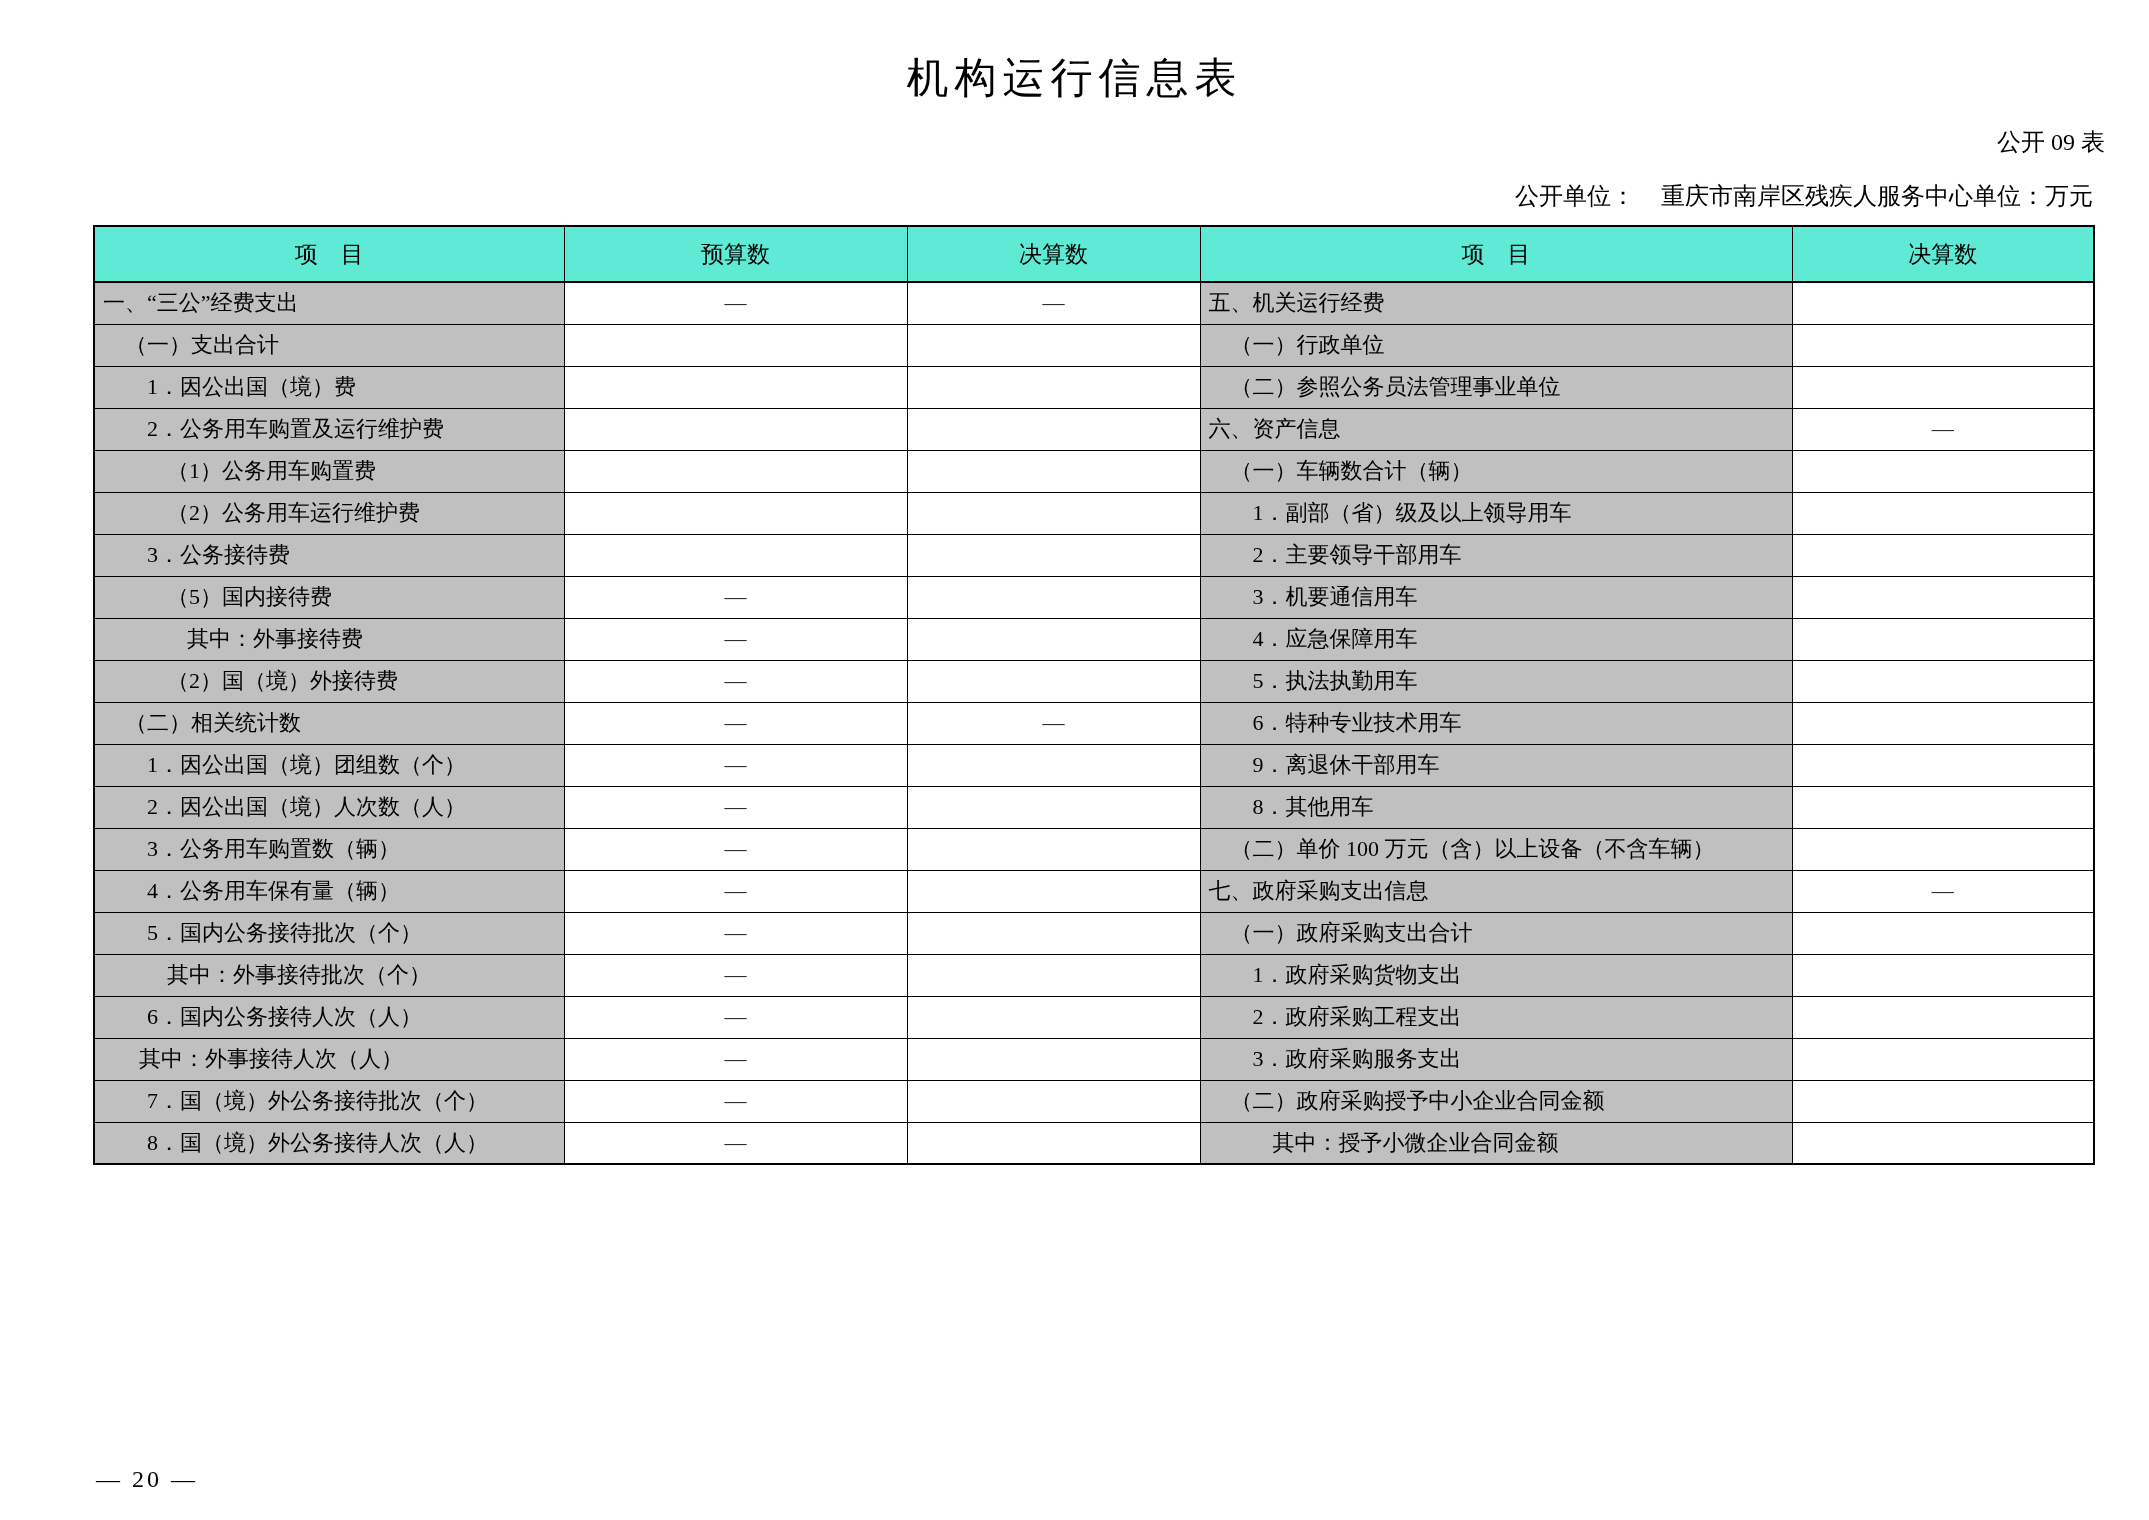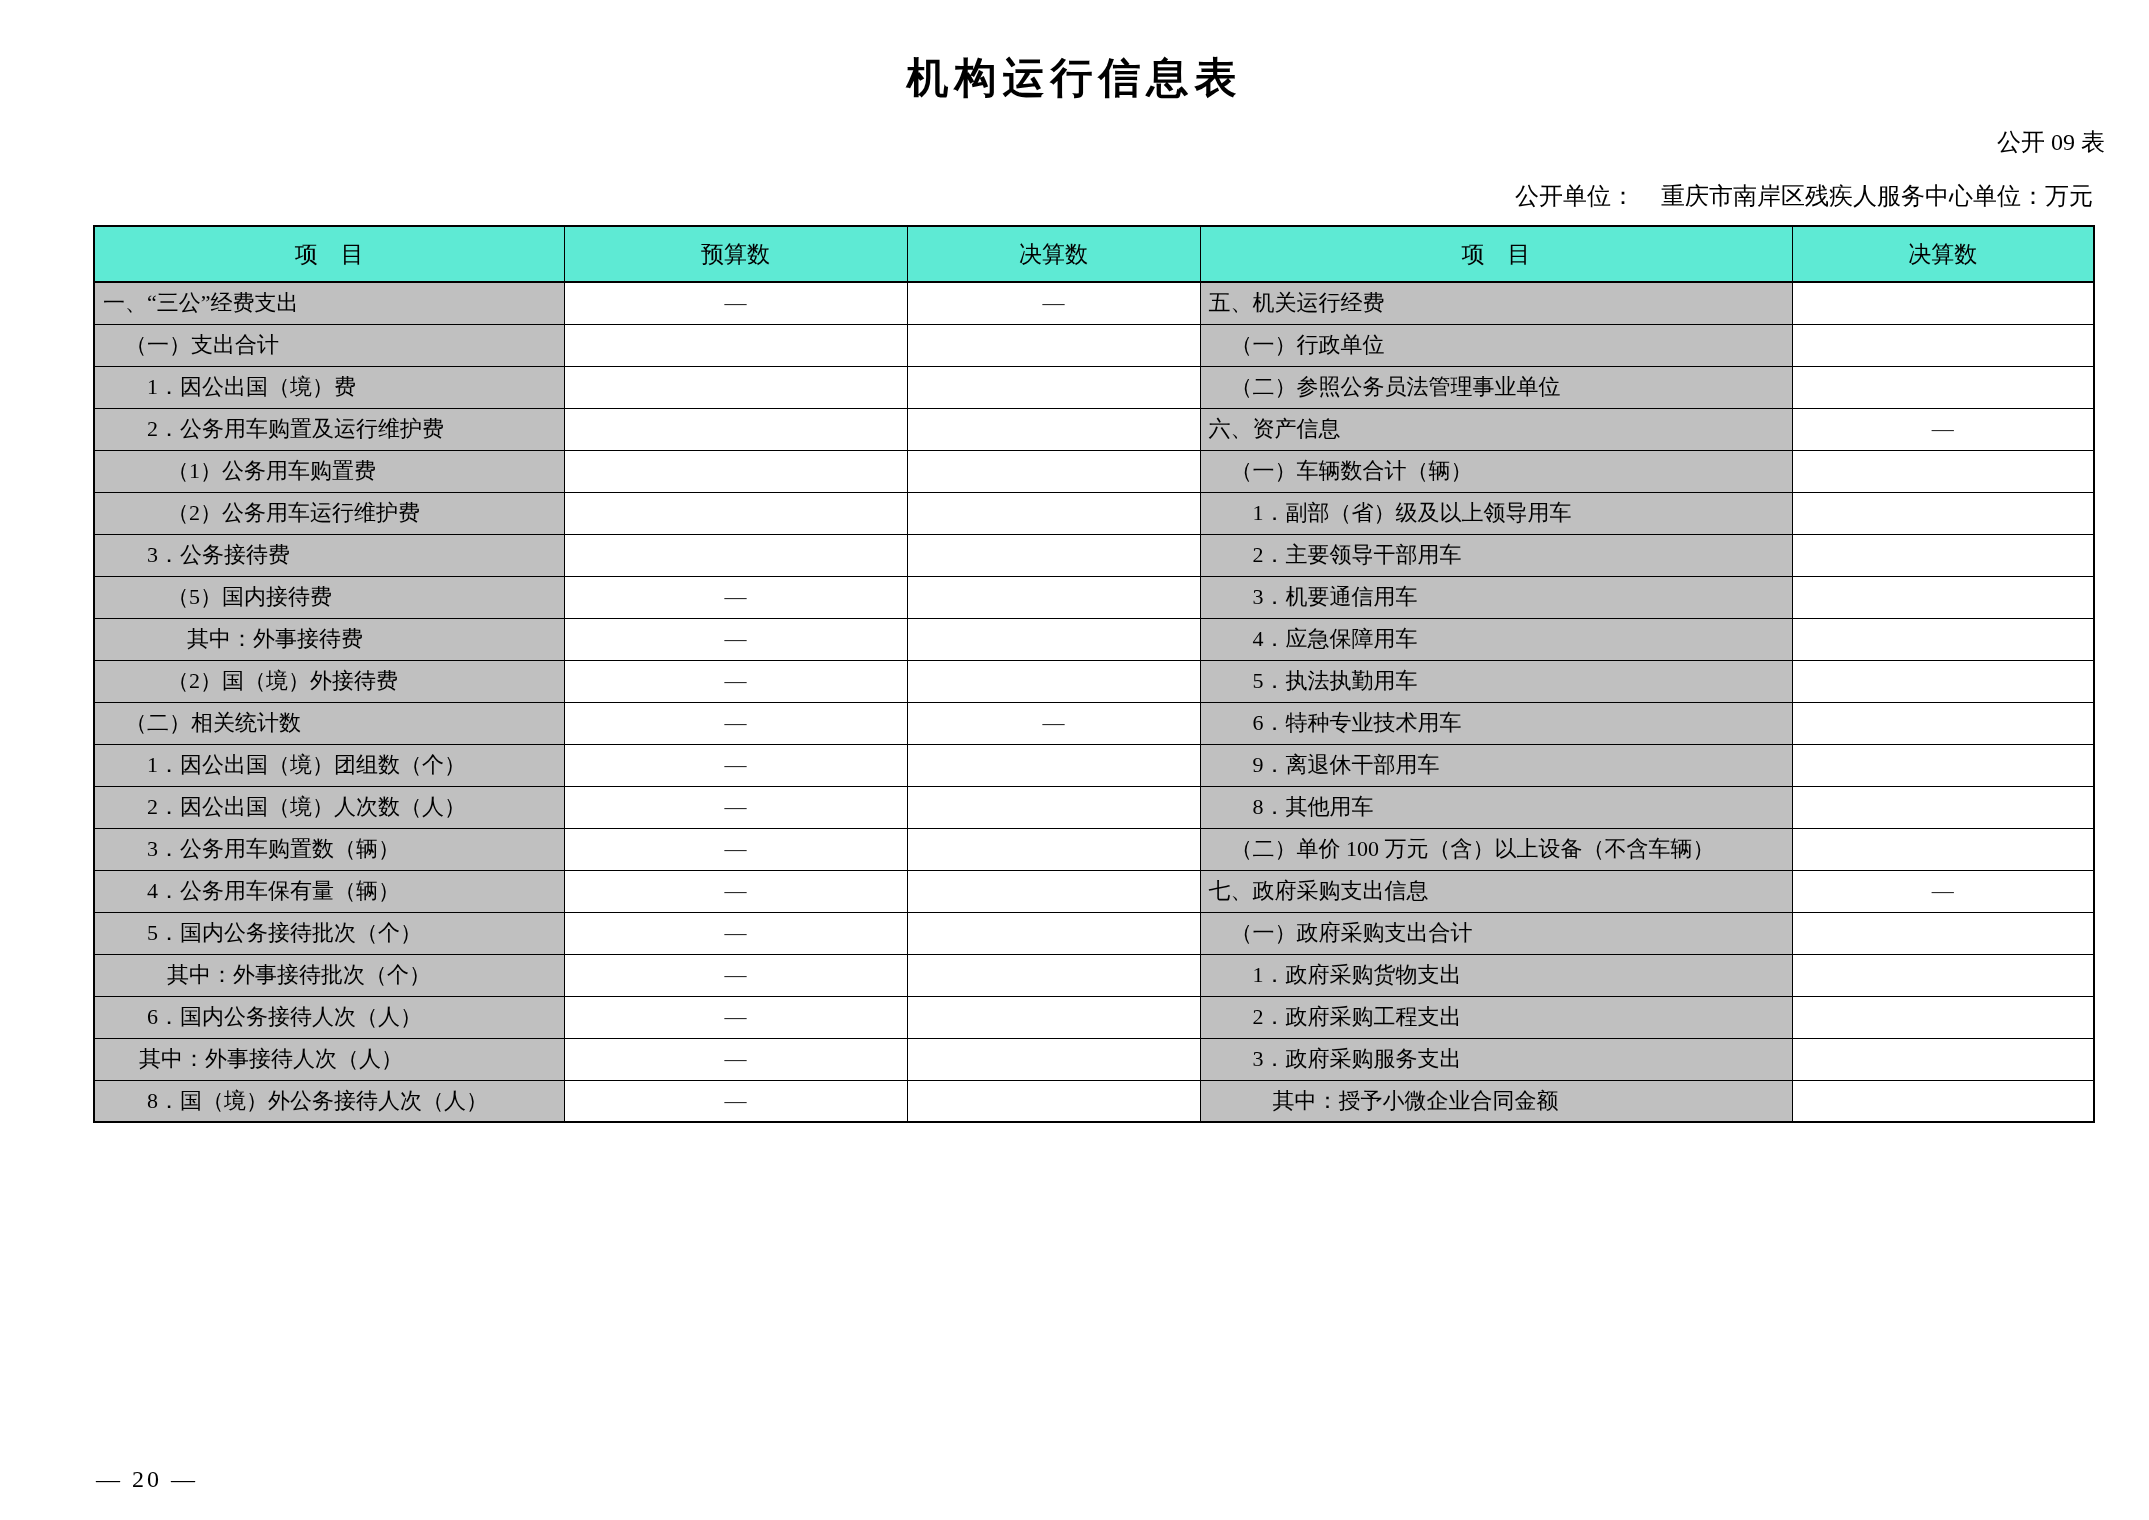--- a/index.html
+++ b/index.html
@@ -7,21 +7,21 @@
   body {
     position: relative;
     font-family: "Liberation Serif", "DejaVu Serif", serif;
     color: #000;
   }
   .doc-title {
     position: absolute;
     top: 50px; left: 0; width: 2149px;
     text-align: center;
     font-size: 42px;
-    font-weight: bold;
+    font-weight: normal;
     letter-spacing: 6px;
   }
   .table-code {
     position: absolute;
     top: 126px; right: 44px;
     font-size: 24px;
   }
   .meta-line {
     position: absolute;
     top: 180px; left: 93px; right: 56px;
@@ -223,20 +223,27 @@
         <td class="val"></td>
       </tr>
       <tr>
         <td class="lab" style="padding-left: 44px;">其中：外事接待人次（人）</td>
         <td class="val">—</td>
         <td class="val"></td>
         <td class="lab" style="padding-left: 52px;">3．政府采购服务支出</td>
         <td class="val"></td>
       </tr>
       <tr>
+        <td class="lab" style="padding-left: 52px;">7．国（境）外公务接待批次（个）</td>
+        <td class="val">—</td>
+        <td class="val"></td>
+        <td class="lab" style="padding-left: 30px;">（二）政府采购授予中小企业合同金额</td>
+        <td class="val"></td>
+      </tr>
+      <tr>
         <td class="lab" style="padding-left: 52px;">8．国（境）外公务接待人次（人）</td>
         <td class="val">—</td>
         <td class="val"></td>
         <td class="lab" style="padding-left: 72px;">其中：授予小微企业合同金额</td>
         <td class="val"></td>
       </tr>
     </tbody>
 </table>
 
 <div class="page-footer">— 20 —</div>

